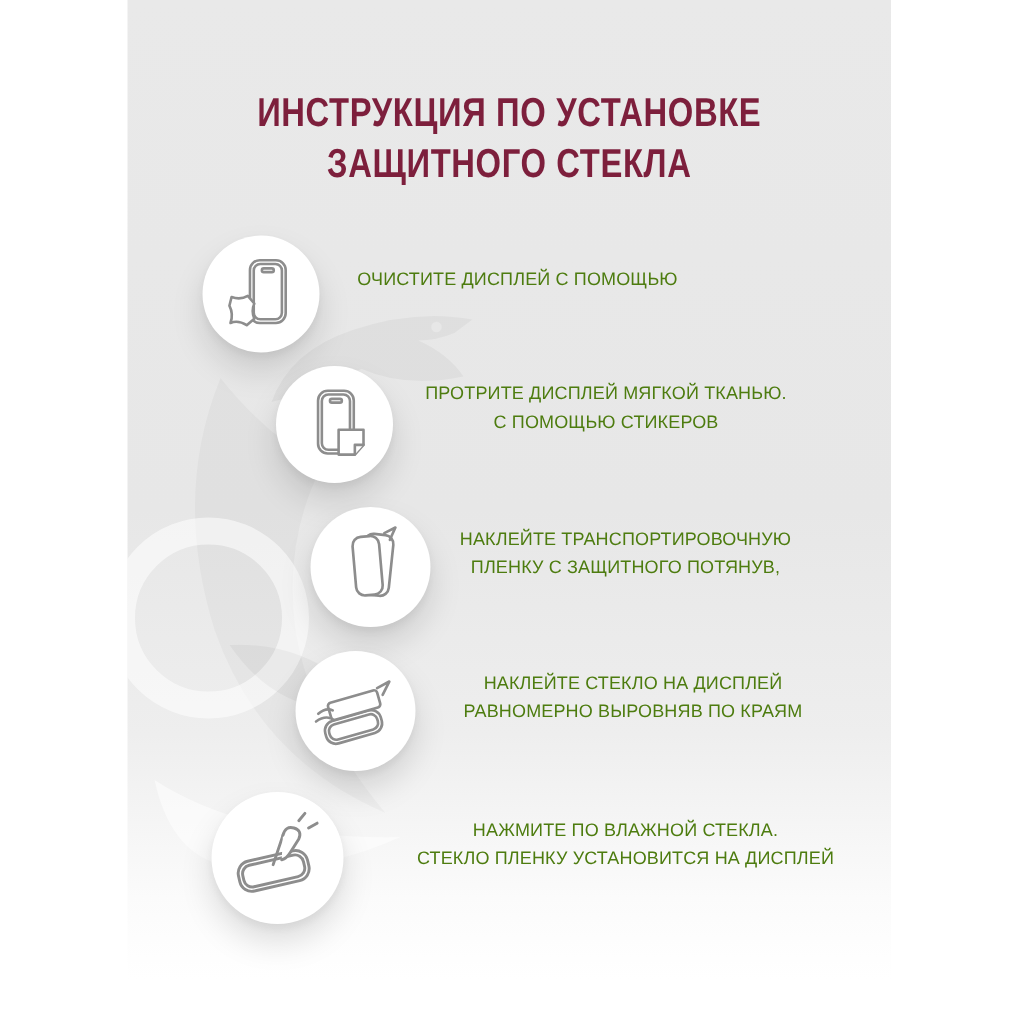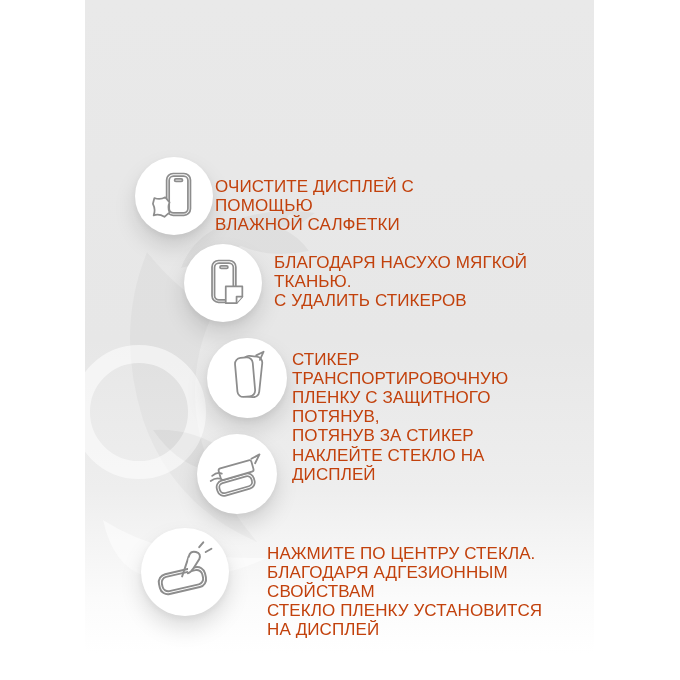--- a/index.html
+++ b/index.html
@@ -26,22 +26,22 @@
     box-shadow:0 12px 22px rgba(0,0,0,.13), 0 3px 6px rgba(0,0,0,.05);
     display:flex;align-items:center;justify-content:center;
   }
   .circle svg{width:74%;height:74%;}
   .c1{left:135px;top:157px;width:78px;height:78px;}
   .c2{left:184px;top:244px;width:78px;height:78px;}
   .c3{left:207px;top:338px;width:80px;height:80px;}
   .c4{left:197px;top:434px;width:80px;height:80px;}
   .c5{left:141px;top:528px;width:88px;height:88px;}
   .step-text{
-    position:absolute;color:#c2410c;
-    font-size:17px;line-height:19px;letter-spacing:.1px;
+    position:absolute;text-align:center;color:#4d7c0f;
+    font-size:12px;line-height:19px;letter-spacing:.1px;
   }
   .t1{left:215px;top:177px;width:260px;}
   .t2{left:274px;top:253px;width:260px;}
   .t3{left:292px;top:350px;width:250px;}
   .t4{left:292px;top:446px;width:260px;}
   .t5{left:267px;top:544px;width:300px;}
   .ico{fill:none;stroke:#8d8d8d;stroke-width:2.4;stroke-linecap:round;stroke-linejoin:round;}
 </style>
 </head>
 <body>
@@ -57,104 +57,108 @@
       <path d="M62,252 Q30,330 58,420 Q88,506 172,542 Q122,482 112,420 Q104,360 130,310 Q94,292 62,252 Z" fill="rgba(0,0,0,0.028)"></path>
 
       <circle cx="54" cy="412" r="58" fill="none" stroke="rgba(255,255,255,0.55)" stroke-width="18"></circle>
 
       <path d="M68,430 Q110,428 142,452 Q170,474 168,502 Q150,480 120,470 Q90,462 68,430 Z" fill="rgba(0,0,0,0.035)"></path>
 
       <path d="M18,520 Q80,560 182,558 Q120,586 60,576 Q28,566 18,520 Z" fill="rgba(255,255,255,0.5)"></path>
     </svg>
   </div>
 
+  <div class="title">
+    <span class="title-inner">
+      <span>ИНСТРУКЦИЯ ПО УСТАНОВКЕ</span><br>
+      <span>ЗАЩИТНОГО СТЕКЛА</span>
+    </span>
+  </div>
 
   <div class="circle c1">
     <svg viewBox="0 0 80 80">
       <g class="ico">
         <rect x="30" y="9" width="33" height="58" rx="9"></rect>
         <rect x="33.5" y="12.5" width="26" height="51" rx="6"></rect>
         <rect x="41" y="16.5" width="11" height="3.5" rx="1.75"></rect>
         <path d="M13,43 Q21,46 28,42 L34,49 Q31,56 34,63 L27,69 Q19,64 12,67 Q15,59 11,51 Z" fill="#ffffff"></path>
       </g>
     </svg>
   </div>
   <div class="step-text t1">
     <div>ОЧИСТИТЕ ДИСПЛЕЙ С ПОМОЩЬЮ</div>
-    <div>ВЛАЖНОЙ САЛФЕТКИ</div>
   </div>
 
   <div class="circle c2">
     <svg viewBox="0 0 80 80">
       <g class="ico">
         <rect x="25" y="9" width="33" height="58" rx="9"></rect>
         <rect x="28.5" y="12.5" width="26" height="51" rx="6"></rect>
         <rect x="36" y="16.5" width="11" height="3.5" rx="1.75"></rect>
         <path d="M44,45 H67 V59 L59,68 H44 Z" fill="#ffffff"></path>
         <path d="M67,59 H59 V68" fill="#ffffff"></path>
       </g>
     </svg>
   </div>
   <div class="step-text t2">
-    <div>БЛАГОДАРЯ НАСУХО МЯГКОЙ ТКАНЬЮ.</div>
-    <div>С УДАЛИТЬ СТИКЕРОВ</div>
+    <div>ПРОТРИТЕ ДИСПЛЕЙ МЯГКОЙ ТКАНЬЮ.</div>
+    <div>С ПОМОЩЬЮ СТИКЕРОВ</div>
   </div>
 
   <div class="circle c3">
     <svg viewBox="0 0 80 80">
       <g class="ico">
         <g transform="rotate(6 45 40)">
             <rect x="33" y="11" width="26" height="55" rx="8"></rect>
           </g>
         <path d="M53,10 L63,5 L58,16"></path>
         <g transform="rotate(-5 37 40)">
             <rect x="26" y="13" width="24" height="53" rx="8" fill="#ffffff"></rect>
           </g>
       </g>
     </svg>
   </div>
   <div class="step-text t3">
-    <div>СТИКЕР ТРАНСПОРТИРОВОЧНУЮ</div>
+    <div>НАКЛЕЙТЕ ТРАНСПОРТИРОВОЧНУЮ</div>
     <div>ПЛЕНКУ С ЗАЩИТНОГО ПОТЯНУВ,</div>
-    <div>ПОТЯНУВ ЗА СТИКЕР</div>
   </div>
 
   <div class="circle c4">
     <svg viewBox="0 0 80 80">
       <g class="ico">
         <g transform="rotate(-16 40 52)">
           <rect x="12" y="44" width="52" height="21" rx="9"></rect>
           <rect x="15.5" y="47.5" width="45" height="14" rx="6"></rect>
         </g>
         <g transform="rotate(-16 40 34)">
           <rect x="16" y="27" width="46" height="16" rx="3" fill="#ffffff"></rect>
         </g>
         <path d="M60,20 L71,14 L65,26"></path>
         <path d="M7,43 Q14,37 20,40"></path>
         <path d="M5,50 Q12,45 18,47"></path>
       </g>
     </svg>
   </div>
   <div class="step-text t4">
     <div>НАКЛЕЙТЕ СТЕКЛО НА ДИСПЛЕЙ</div>
+    <div>РАВНОМЕРНО ВЫРОВНЯВ ПО КРАЯМ</div>
   </div>
 
   <div class="circle c5">
     <svg viewBox="0 0 80 80">
       <g class="ico">
         <g transform="rotate(-13 40 49)">
           <rect x="8" y="38" width="58" height="25" rx="10"></rect>
           <rect x="11.5" y="41.5" width="51" height="18" rx="7"></rect>
         </g>
         <path d="M37,46 L45,22"></path>
         <path d="M45,22 Q47,14 54,16 Q61,18 58,25 L51,36 Q48,41 44,42" fill="#ffffff"></path>
         <path d="M58,10 L63,4"></path>
         <path d="M66,16 L73,12"></path>
       </g>
     </svg>
   </div>
   <div class="step-text t5">
-    <div>НАЖМИТЕ ПО ЦЕНТРУ СТЕКЛА.</div>
-    <div>БЛАГОДАРЯ АДГЕЗИОННЫМ СВОЙСТВАМ</div>
+    <div>НАЖМИТЕ ПО ВЛАЖНОЙ СТЕКЛА.</div>
     <div>СТЕКЛО ПЛЕНКУ УСТАНОВИТСЯ НА ДИСПЛЕЙ</div>
   </div>
 
 </div>
 
 </body></html>

